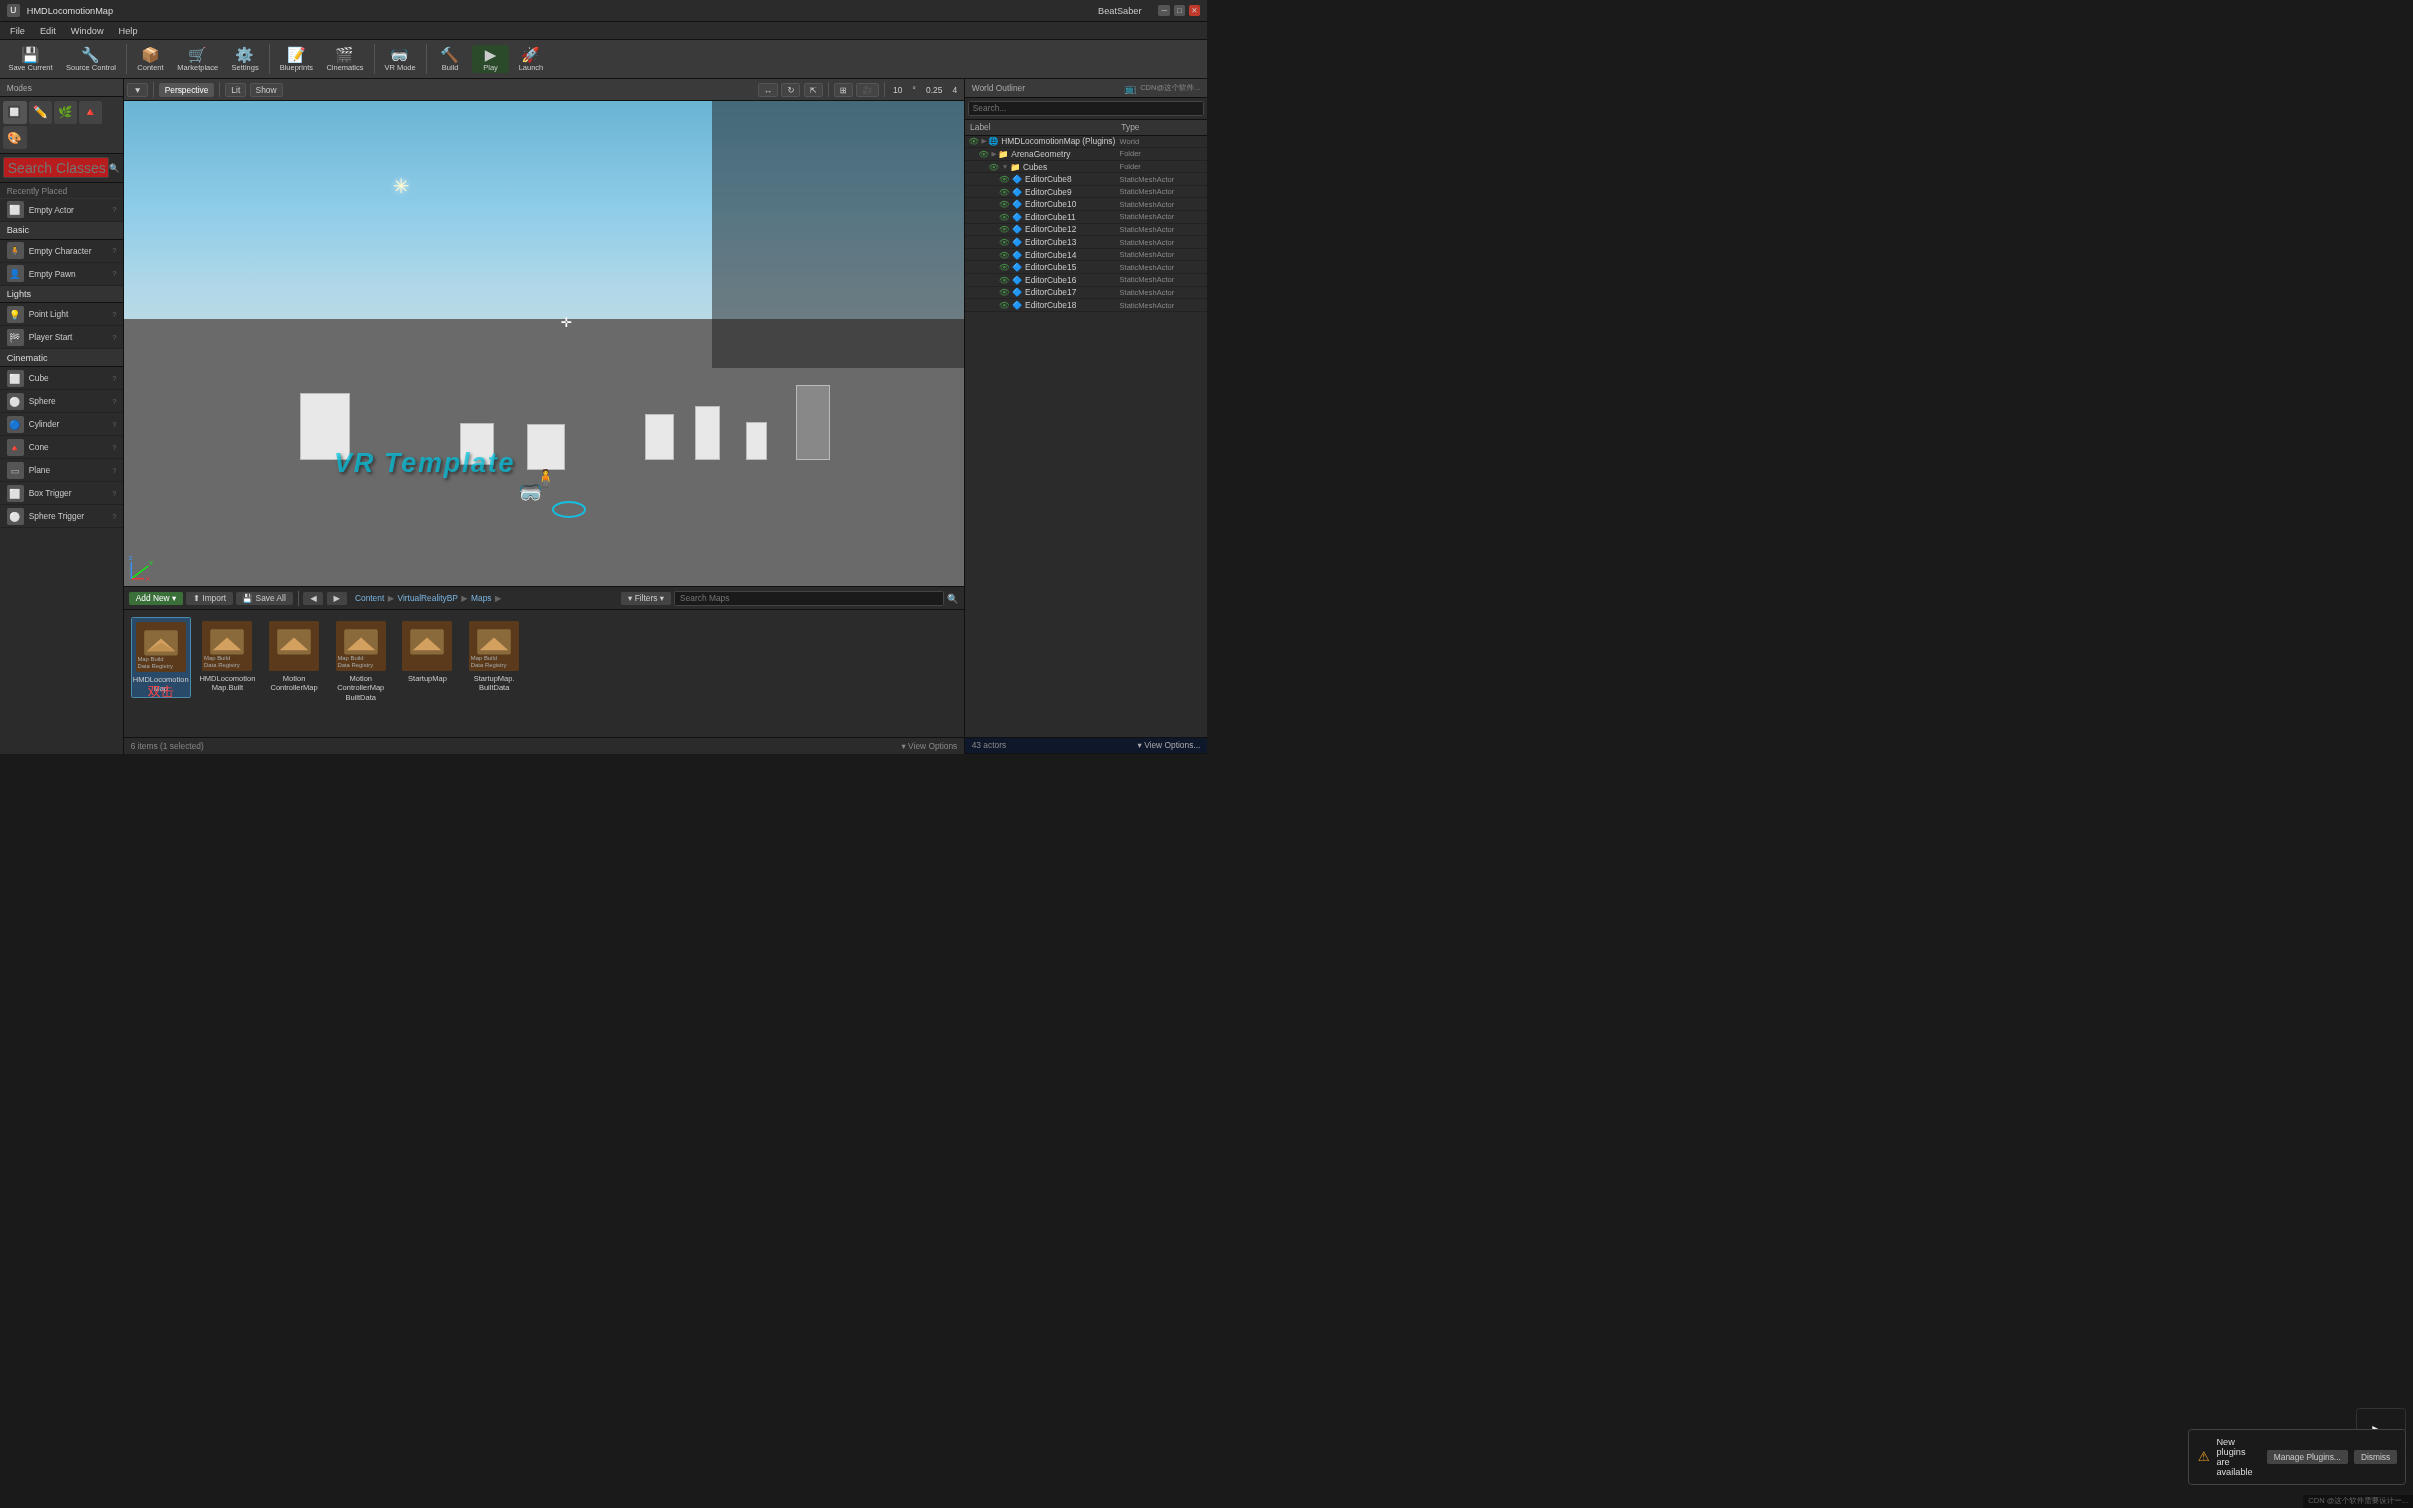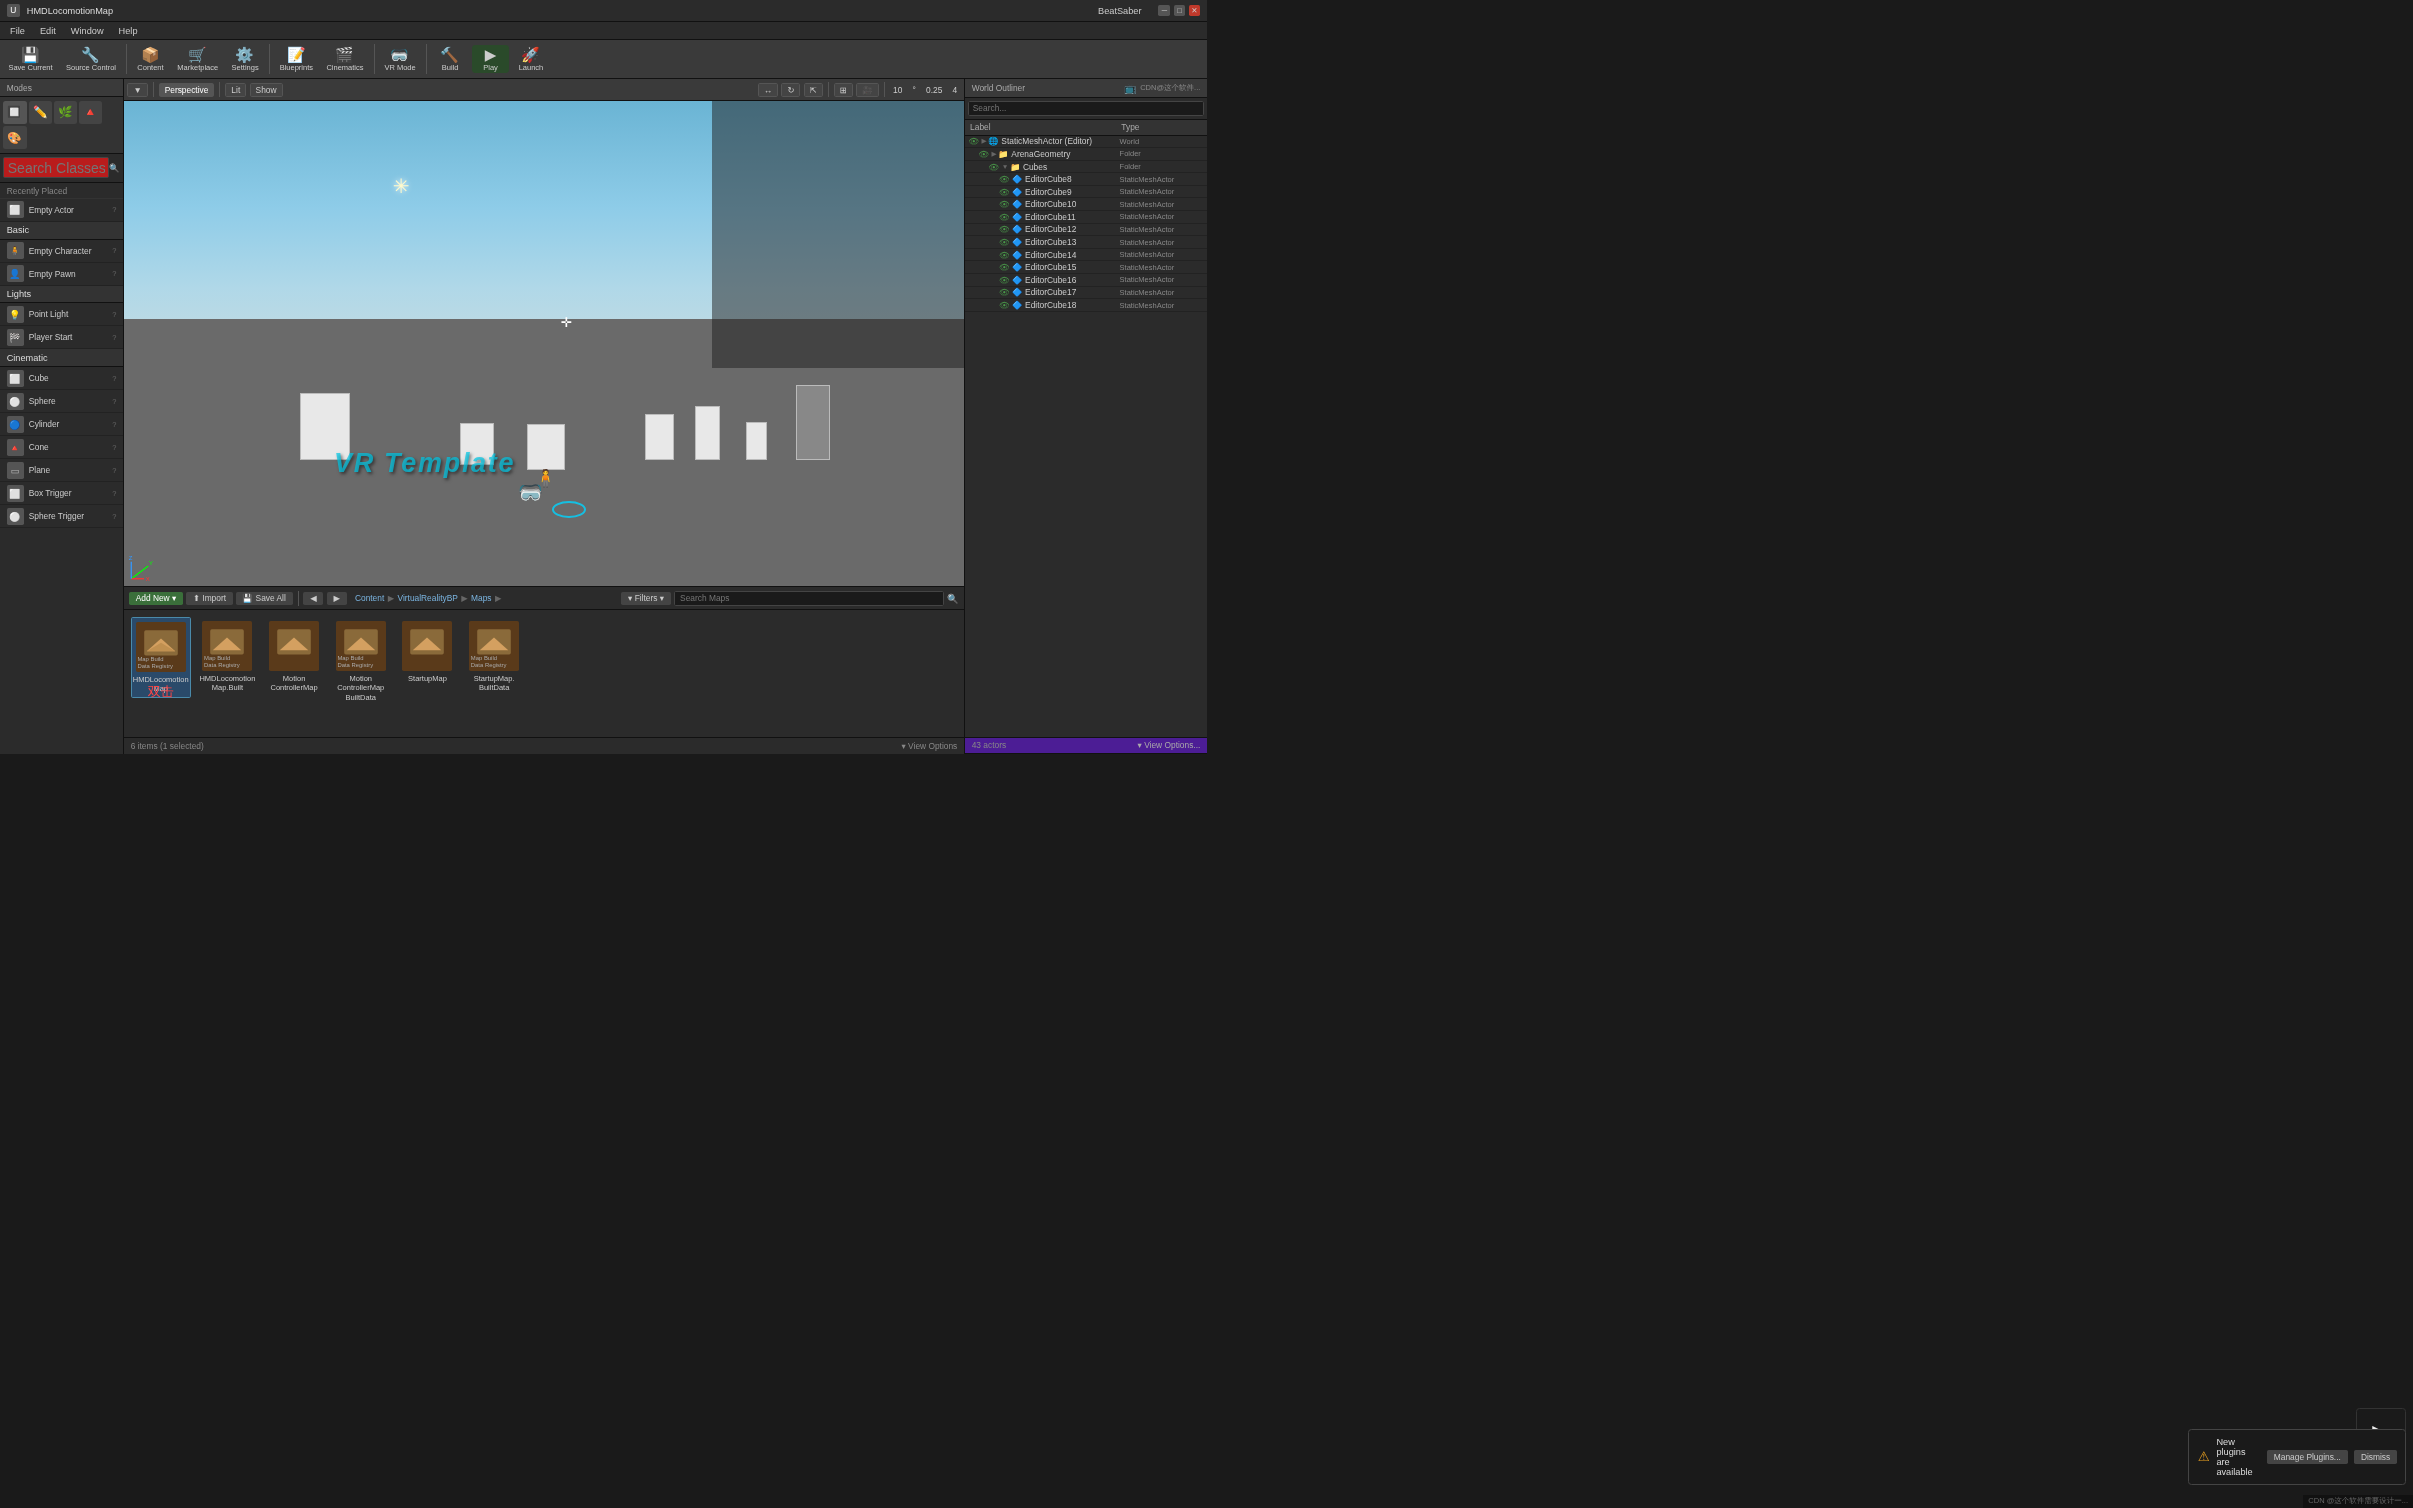--- a/index.html
+++ b/index.html
@@ -502,21 +502,21 @@
       cursor: pointer;
       border-bottom: 0.8px solid #222;
     }
     .tree-eye { font-size: 8.4px; color: #4a9a4a; margin-right: 2.5px; cursor: pointer; }
     .tree-icon { font-size: 8.4px; color: #888; margin-right: 2.5px; }
     .tree-name { flex: 1; color: #ccc; }
     .tree-type { width: 84px; color: #888; font-size: 7.5px; }
     .tree-arrow { font-size: 6.7px; color: #666; margin-right: 1.7px; }
     #outliner-footer {
       padding: 2.5px 6.7px;
-      background: #4c1d95;
+      background: #0f172a;
       border-top: 0.8px solid #111;
       border-bottom: 0.8px solid #111;
       display: flex; justify-content: space-between;
       font-size: 8.4px; color: #888;
     }
     .view-options-btn {
       font-size: 8.4px; color: #aaa; cursor: pointer;
     }
 
     
@@ -942,21 +942,21 @@
       <span class="col-label">Label</span>
       <span class="col-type">Type</span>
     </div>
 
     <div id="outliner-tree">
 
       <div class="tree-item">
         <span class="tree-eye">👁</span>
         <span class="tree-arrow">▶</span>
         <span class="tree-icon">🌐</span>
-        <span class="tree-name">StaticMeshActor (Editor)</span>
+        <span class="tree-name">HMDLocomotionMap (Plugins)</span>
         <span class="tree-type">World</span>
       </div>
 
       <div class="tree-item" style="padding-left:13.4px;">
         <span class="tree-eye">👁</span>
         <span class="tree-arrow">▶</span>
         <span class="tree-icon">📁</span>
         <span class="tree-name">ArenaGeometry</span>
         <span class="tree-type">Folder</span>
       </div>

